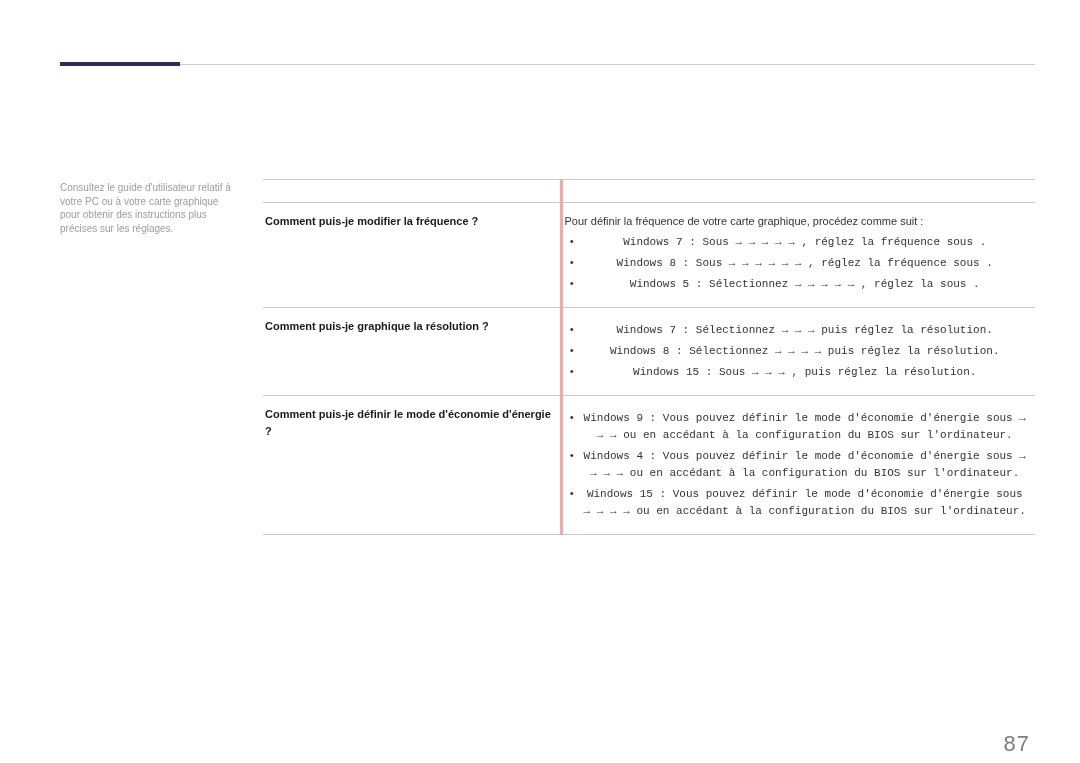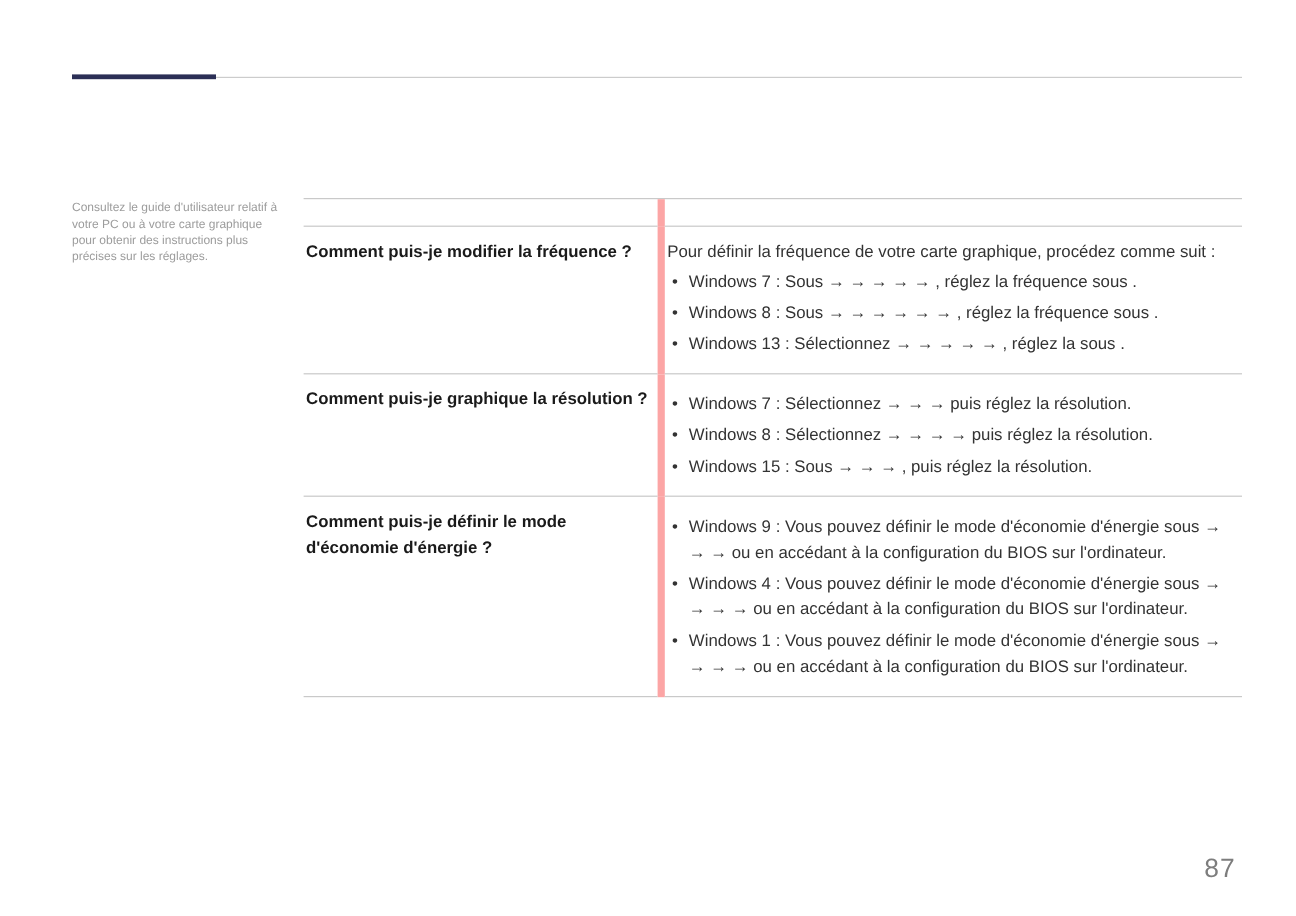--- a/index.html
+++ b/index.html
@@ -17,23 +17,23 @@
     background: #2b2f56;
   }
   .top-rule-light {
     position: absolute;
     left: 60px; right: 45px; top: 64px;
     height: 1px;
     background: #ccc;
   }
   .body {
     position: absolute;
-    left: 60px; right: 45px; top: 165px;
+    left: 60px; right: 45px; top: 179px;
     display: flex;
-    gap: 18px;
+    gap: 28px;
   }
   .sidebar {
     width: 175px;
     font-size: 10px;
     line-height: 1.35;
     color: #9c9c9c;
     padding-top: 2px;
   }
   .table-wrap {
     flex: 1;
@@ -41,48 +41,48 @@
   }
   table {
     width: 100%;
     border-collapse: collapse;
     table-layout: fixed;
   }
   col.q { width: 298px; }
   th, td {
     border-bottom: 1px solid #c9c9c9;
     vertical-align: top;
-    font-size: 14px;
+    font-size: 11px;
     line-height: 1.55;
     padding: 10px 8px 10px 2px;
     text-align: left;
   }
   th {
     font-weight: normal;
   }
   td.q-cell b, th.q-cell b { font-weight: 700; color: #1a1a1a; }
   .header-row th { height: 22px; padding: 4px 2px; }
-  .sep { border-left: 6px solid #fca5a5; }
+  .sep { border-left: 3px solid #fca5a5; }
   ul { list-style: none; padding-left: 0; margin-top: 4px; }
   li {
     position: relative;
     padding-left: 18px;
     margin-bottom: 4px;
   }
   li::before {
     content: "•";
     position: absolute;
     left: 4px; top: 0;
     color: #333;
   }
-  .arrow { font-family: Liberation Sans, sans-serif; }
+  .arrow { font-family: Liberation Mono, monospace; text-align: center; }
   .page-num {
     position: absolute;
     right: 50px;
-    bottom: 26px;
+    bottom: 6px;
     font-size: 22px;
     color: #7d7d7d;
     letter-spacing: 1px;
     margin-top: 48px;
   }
 </style>
 </head>
 <body>
 
 <div class="page">
@@ -106,21 +106,21 @@
           <th class="sep"></th>
         </tr>
 
         <tr>
           <td class="q-cell"><b>Comment puis-je modifier la fréquence ?</b></td>
           <td class="sep">
             <span>Pour définir la fréquence de votre carte graphique, procédez comme suit :</span>
             <ul>
               <li class="arrow">Windows 7 : Sous  →  →  →  →  →                                                                                , réglez la fréquence sous .</li>
               <li class="arrow">Windows 8 : Sous  →                          →                                                          →  →  →  → , réglez la fréquence sous .</li>
-              <li class="arrow">Windows 13 : Sélectionnez  →  →  →                                                          →                                                                        → , réglez la                              sous .</li>
+              <li class="arrow">Windows 5 : Sélectionnez  →  →  →                                                          →                                                                        → , réglez la                              sous .</li>
             </ul>
           </td>
         </tr>
 
         <tr>
           <td class="q-cell"><b>Comment puis-je graphique la résolution ?</b></td>
           <td class="sep">
             <ul>
               <li class="arrow">Windows 7 : Sélectionnez  →  →                                                  →  puis réglez la résolution.</li>
               <li class="arrow">Windows 8 : Sélectionnez  →  →                                                  →  →  puis réglez la résolution.</li>
@@ -128,21 +128,21 @@
             </ul>
           </td>
         </tr>
 
         <tr>
           <td class="q-cell"><b>Comment puis-je définir le mode d'économie d'énergie ?</b></td>
           <td class="sep">
             <ul>
               <li class="arrow">Windows 9 : Vous pouvez définir le mode d'économie d'énergie sous  →  →  →                                                                                                                            ou en accédant à la configuration du BIOS sur l'ordinateur.</li>
               <li class="arrow">Windows 4 : Vous pouvez définir le mode d'économie d'énergie sous  →  →  →                                                                                   →                                         ou en accédant à la configuration du BIOS sur l'ordinateur.</li>
-              <li class="arrow">Windows 1 : Vous pouvez définir le mode d'économie d'énergie sous  →  →  →                                                                                   →                                        ou en accédant à la configuration du BIOS sur l'ordinateur.</li>
+              <li class="arrow">Windows 15 : Vous pouvez définir le mode d'économie d'énergie sous  →  →  →                                                                                   →                                        ou en accédant à la configuration du BIOS sur l'ordinateur.</li>
             </ul>
           </td>
         </tr>
       </tbody>
         </table>
     </div>
   </div>
 
   <div class="page-num">87</div>
 </div>

